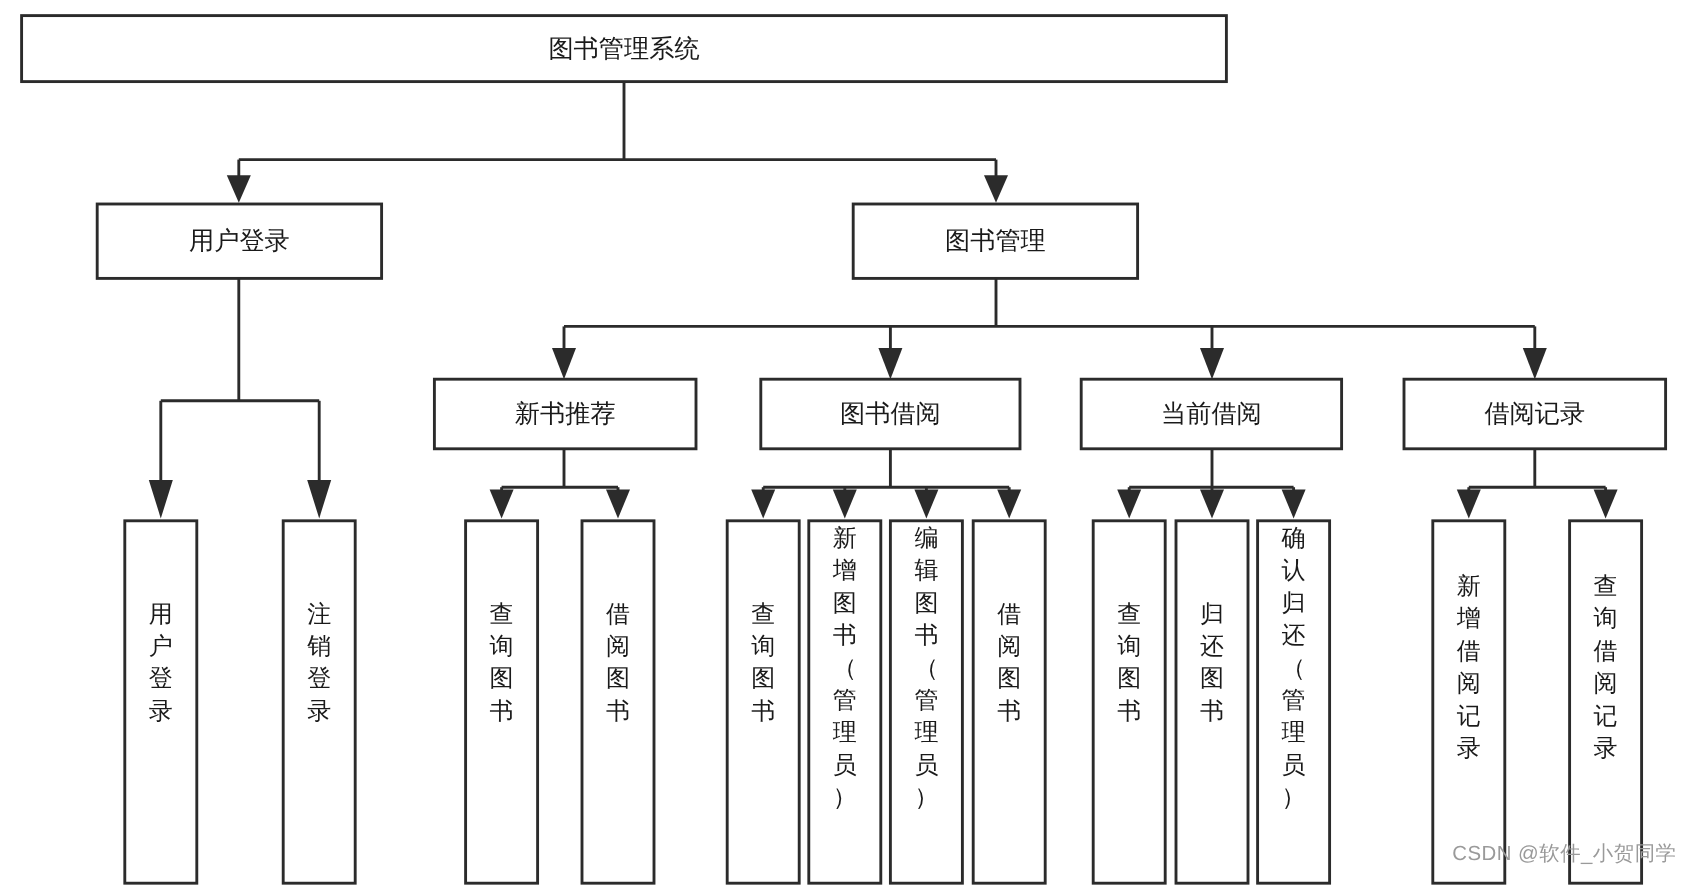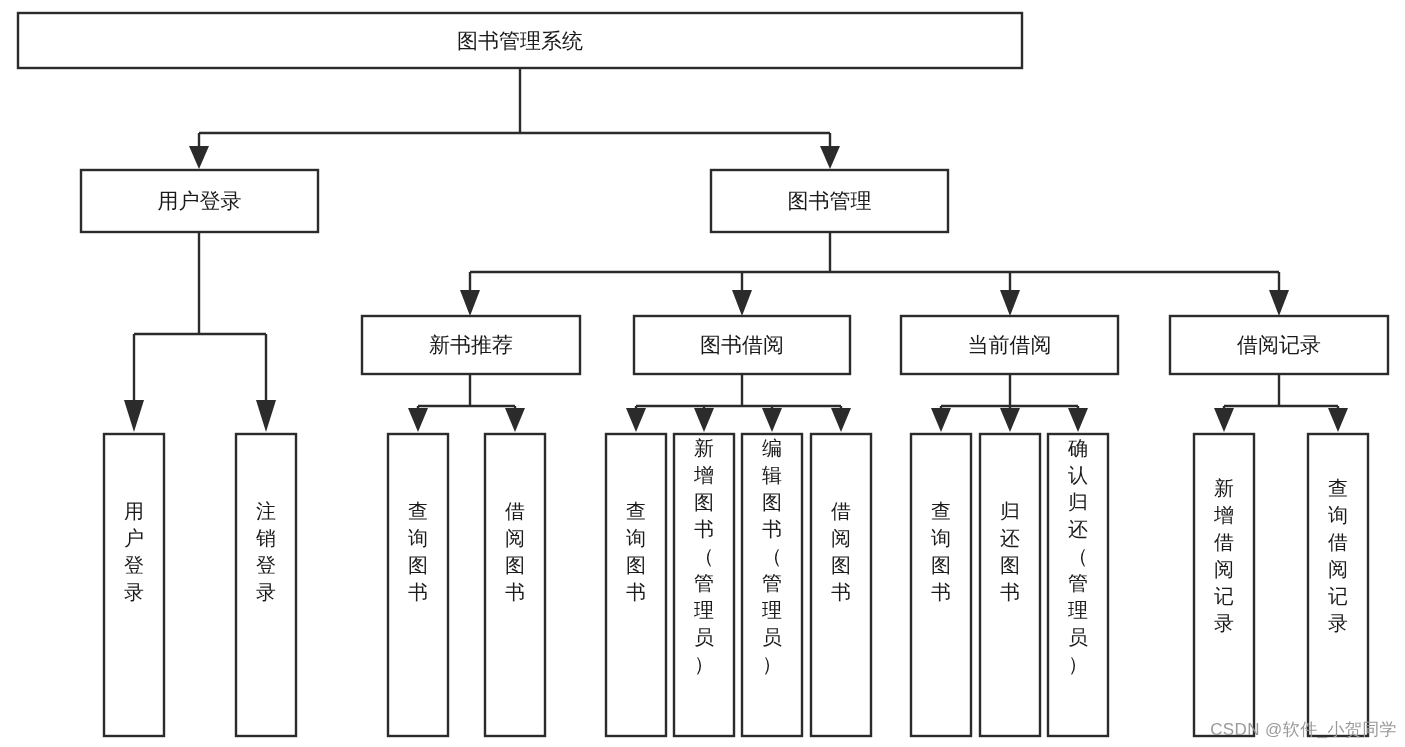--- a/index.html
+++ b/index.html
@@ -50,21 +50,21 @@
   }
   .node-label-vertical {
     fill: #1a1a1a;
     font-family: "Liberation Sans", "DejaVu Sans", sans-serif;
     font-size: 20px;
     text-anchor: middle;
   }
   .watermark {
     position: absolute;
     right: 8px;
-    bottom: 6px;
+    bottom: 24px;
     font-family: "Liberation Sans", "DejaVu Sans", sans-serif;
     font-size: 17px;
     color: #9a9a9a;
     letter-spacing: 0.4px;
     white-space: nowrap;
     pointer-events: none;
   }
 </style>
 </head>
 <body>

